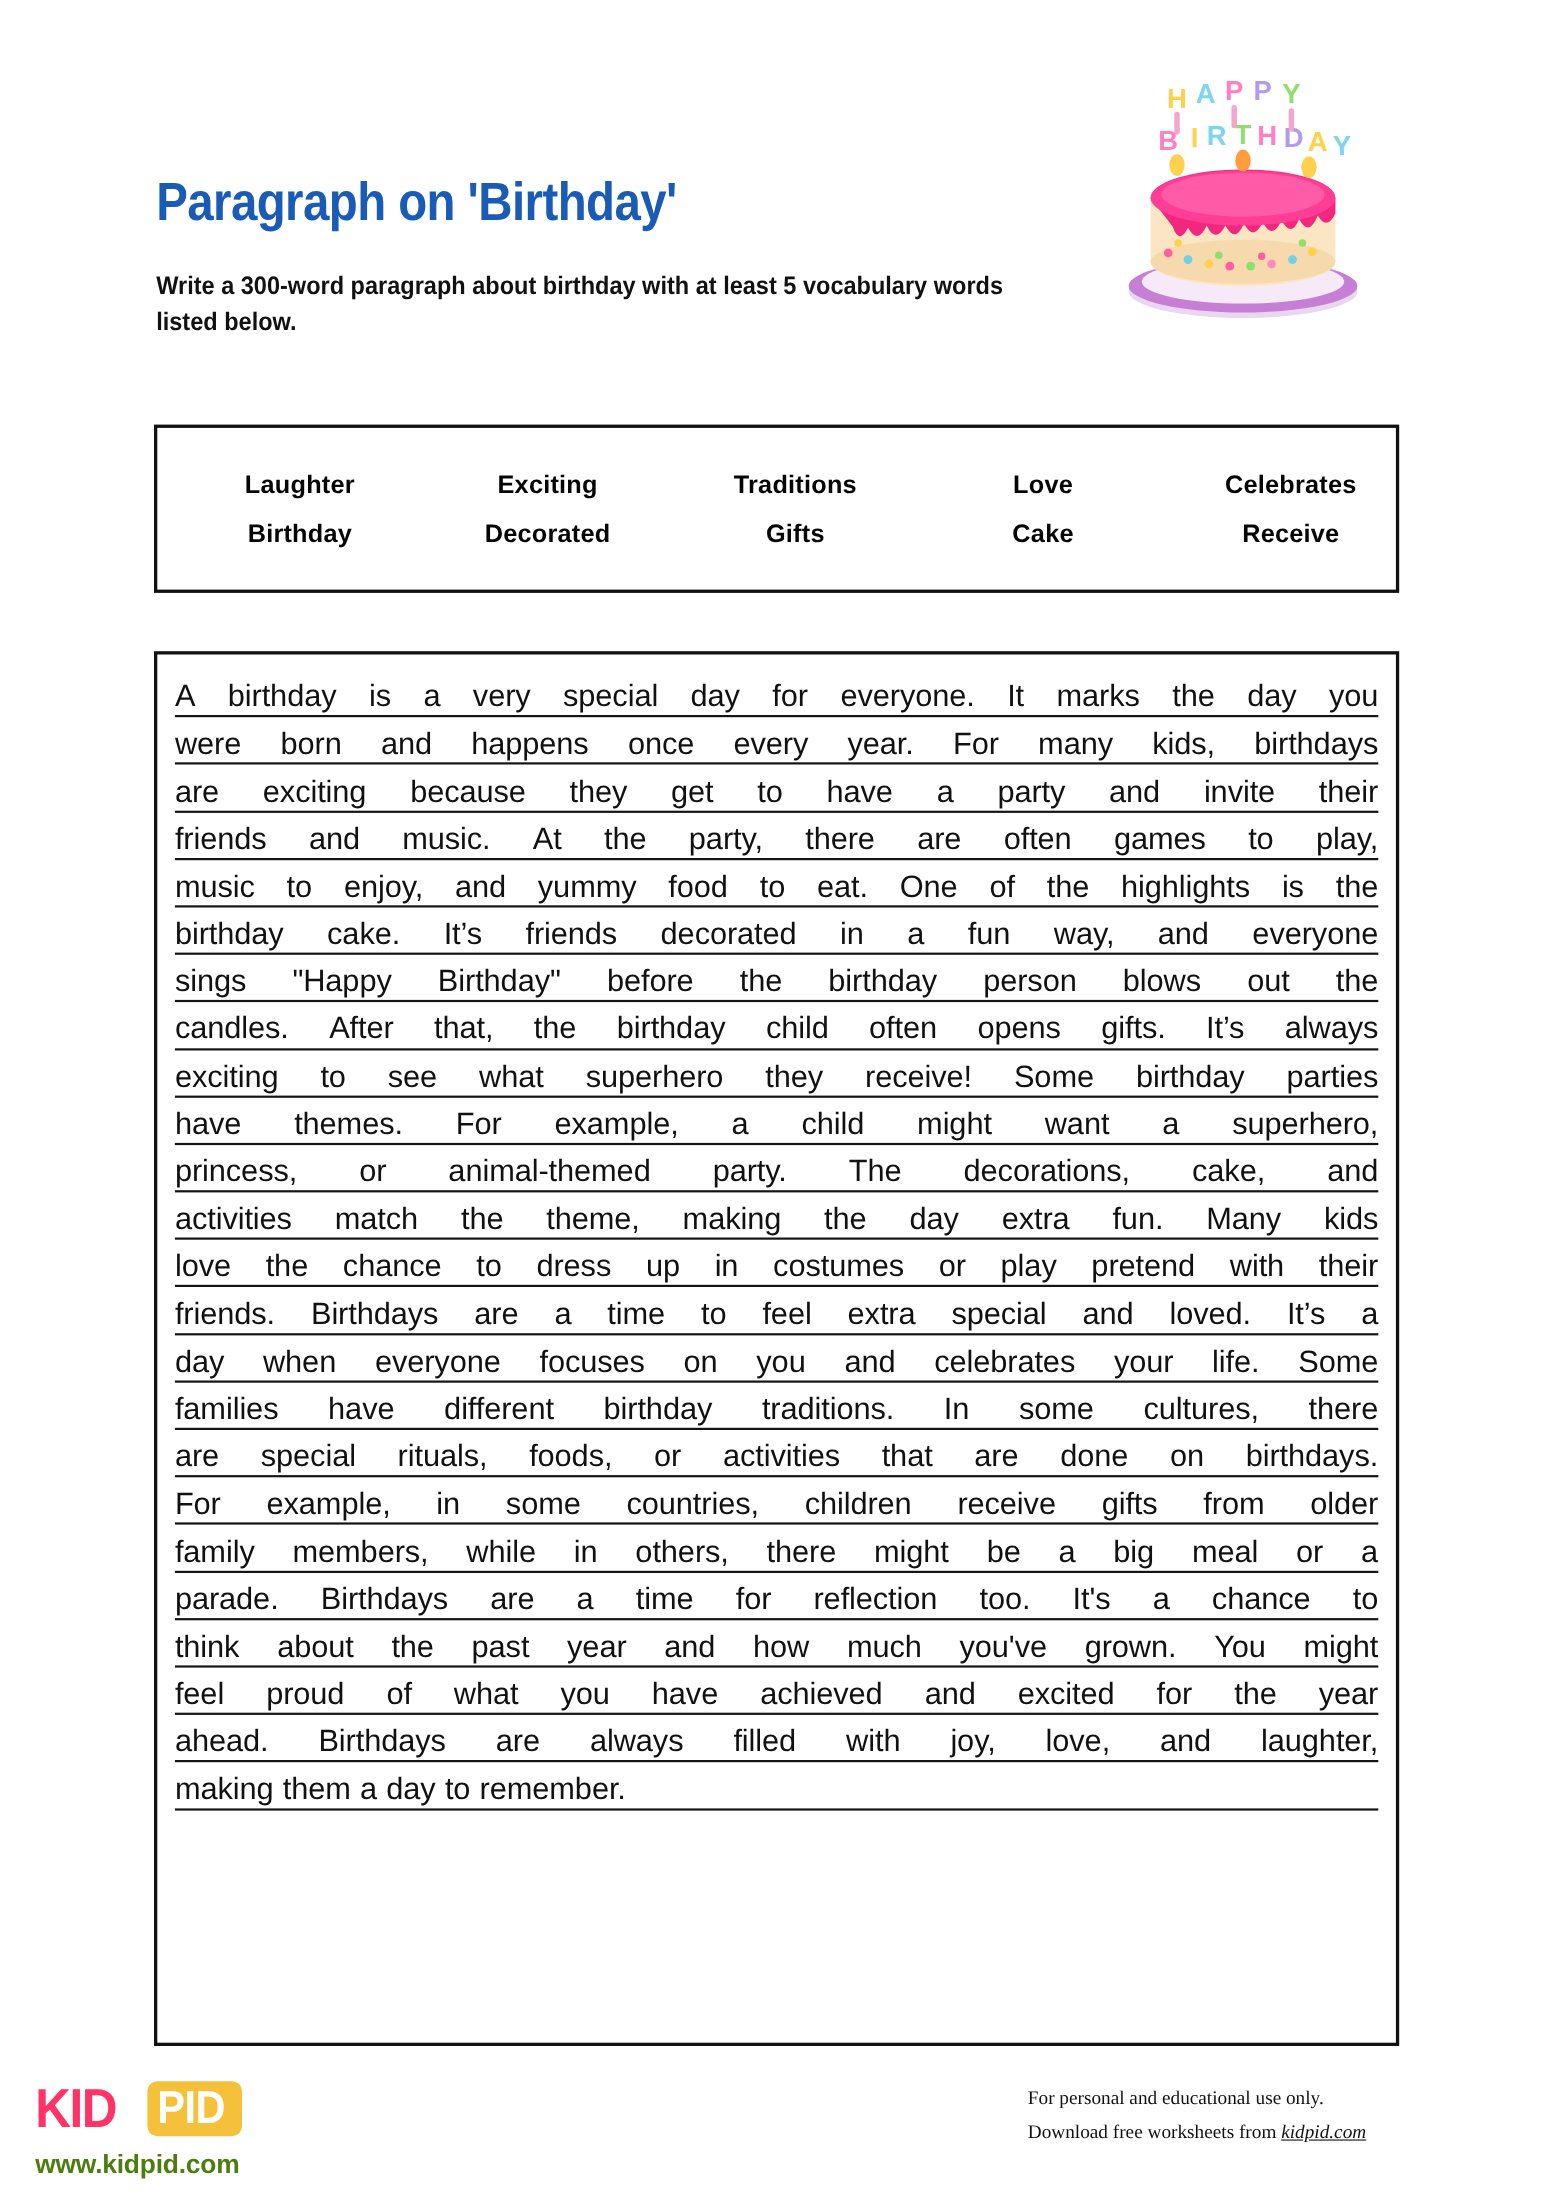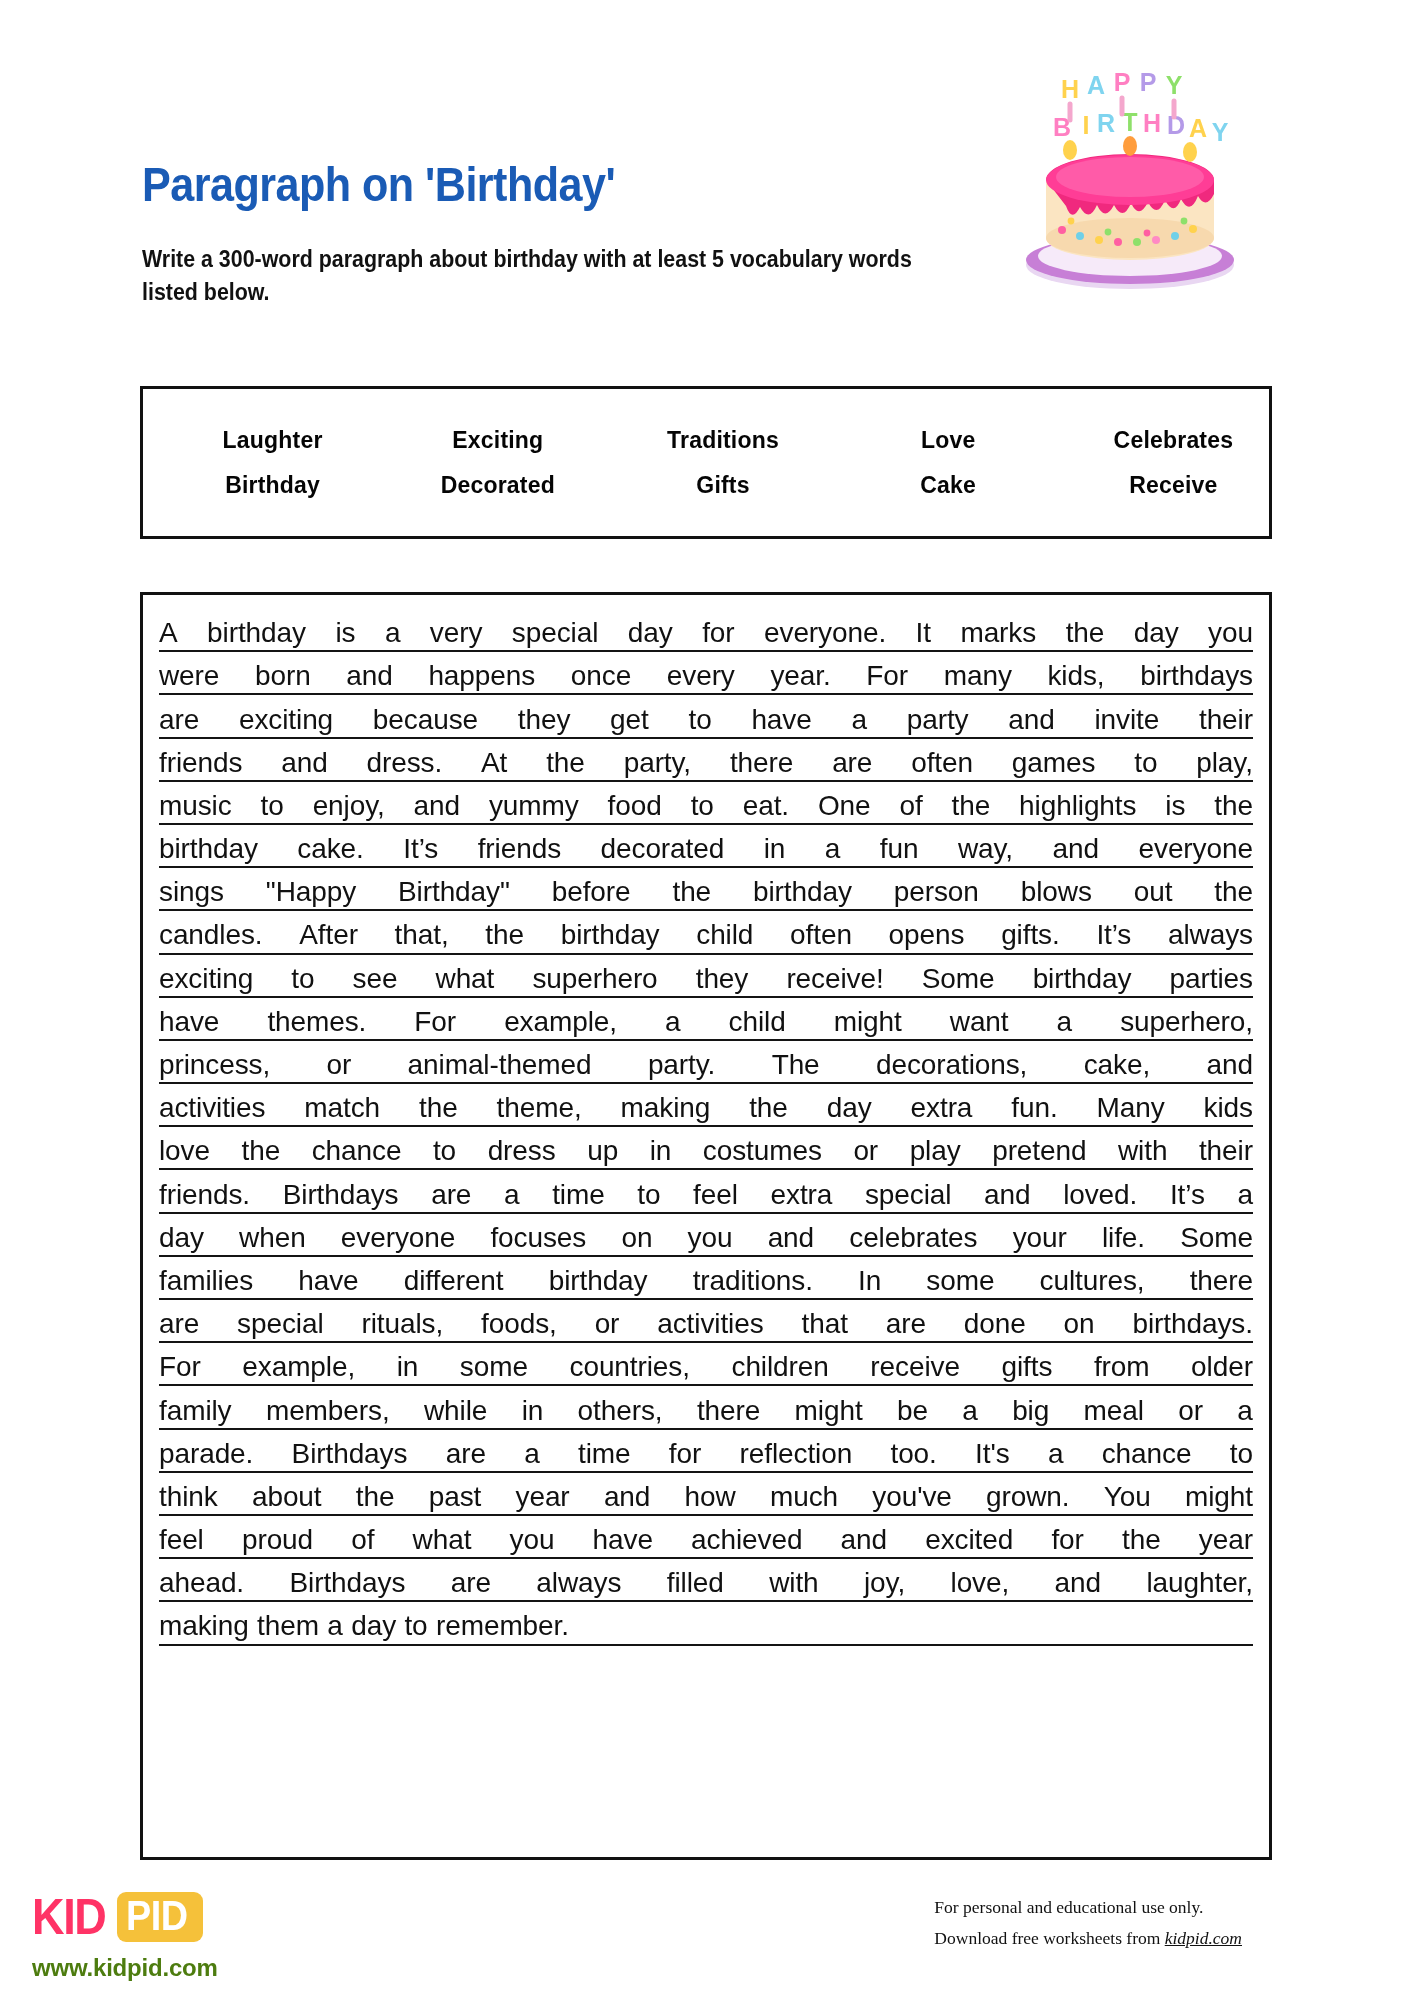--- a/index.html
+++ b/index.html
@@ -146,21 +146,21 @@
     color: #ff3366;
     letter-spacing: -1.5px;
     line-height: 1;
     transform: scaleX(0.9);
     transform-origin: left center;
   }
   #logo-pid-box {
     background: #f5c13a;
     border-radius: 9px;
     padding: 3px 9px 5px 9px;
-    margin-left: 3px;
+    margin-left: 20px;
   }
   #logo-pid {
     font-size: 42px;
     font-weight: bold;
     color: #ffffff;
     letter-spacing: -0.5px;
     line-height: 1;
     display: block;
     transform: scaleX(0.9);
     transform-origin: left center;
@@ -314,21 +314,21 @@
         <span class="pw">have</span>
         <span class="pw">a</span>
         <span class="pw">party</span>
         <span class="pw">and</span>
         <span class="pw">invite</span>
         <span class="pw">their</span>
       </div>
       <div class="para-line">
         <span class="pw">friends</span>
         <span class="pw">and</span>
-        <span class="pw">dress.</span>
+        <span class="pw">music.</span>
         <span class="pw">At</span>
         <span class="pw">the</span>
         <span class="pw">party,</span>
         <span class="pw">there</span>
         <span class="pw">are</span>
         <span class="pw">often</span>
         <span class="pw">games</span>
         <span class="pw">to</span>
         <span class="pw">play,</span>
       </div>

